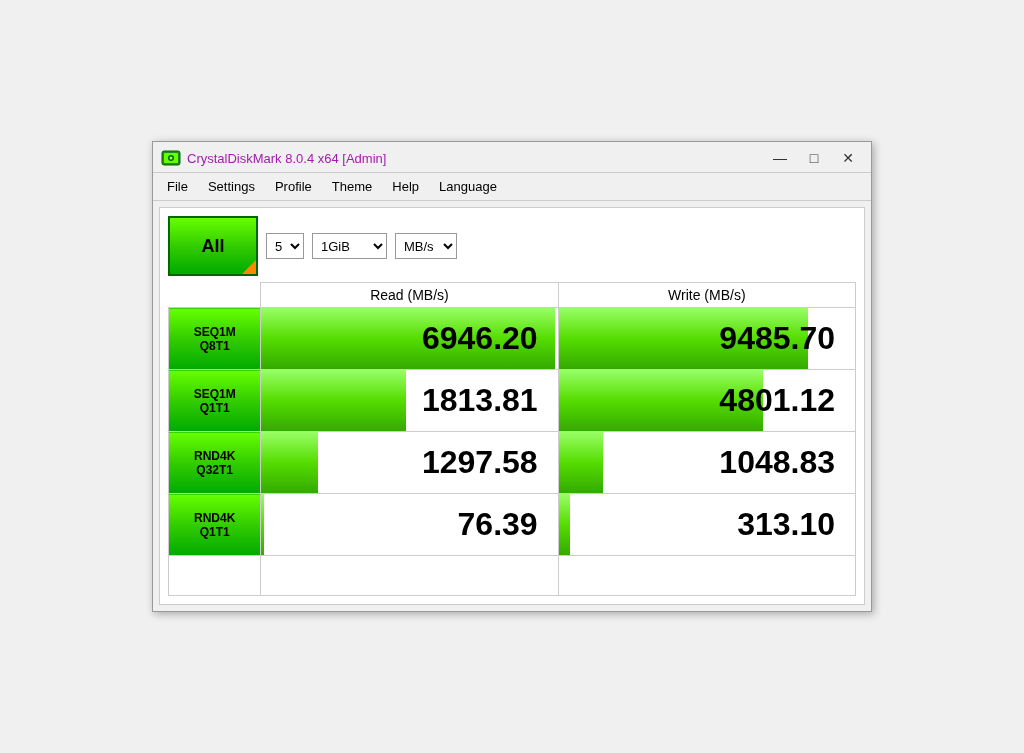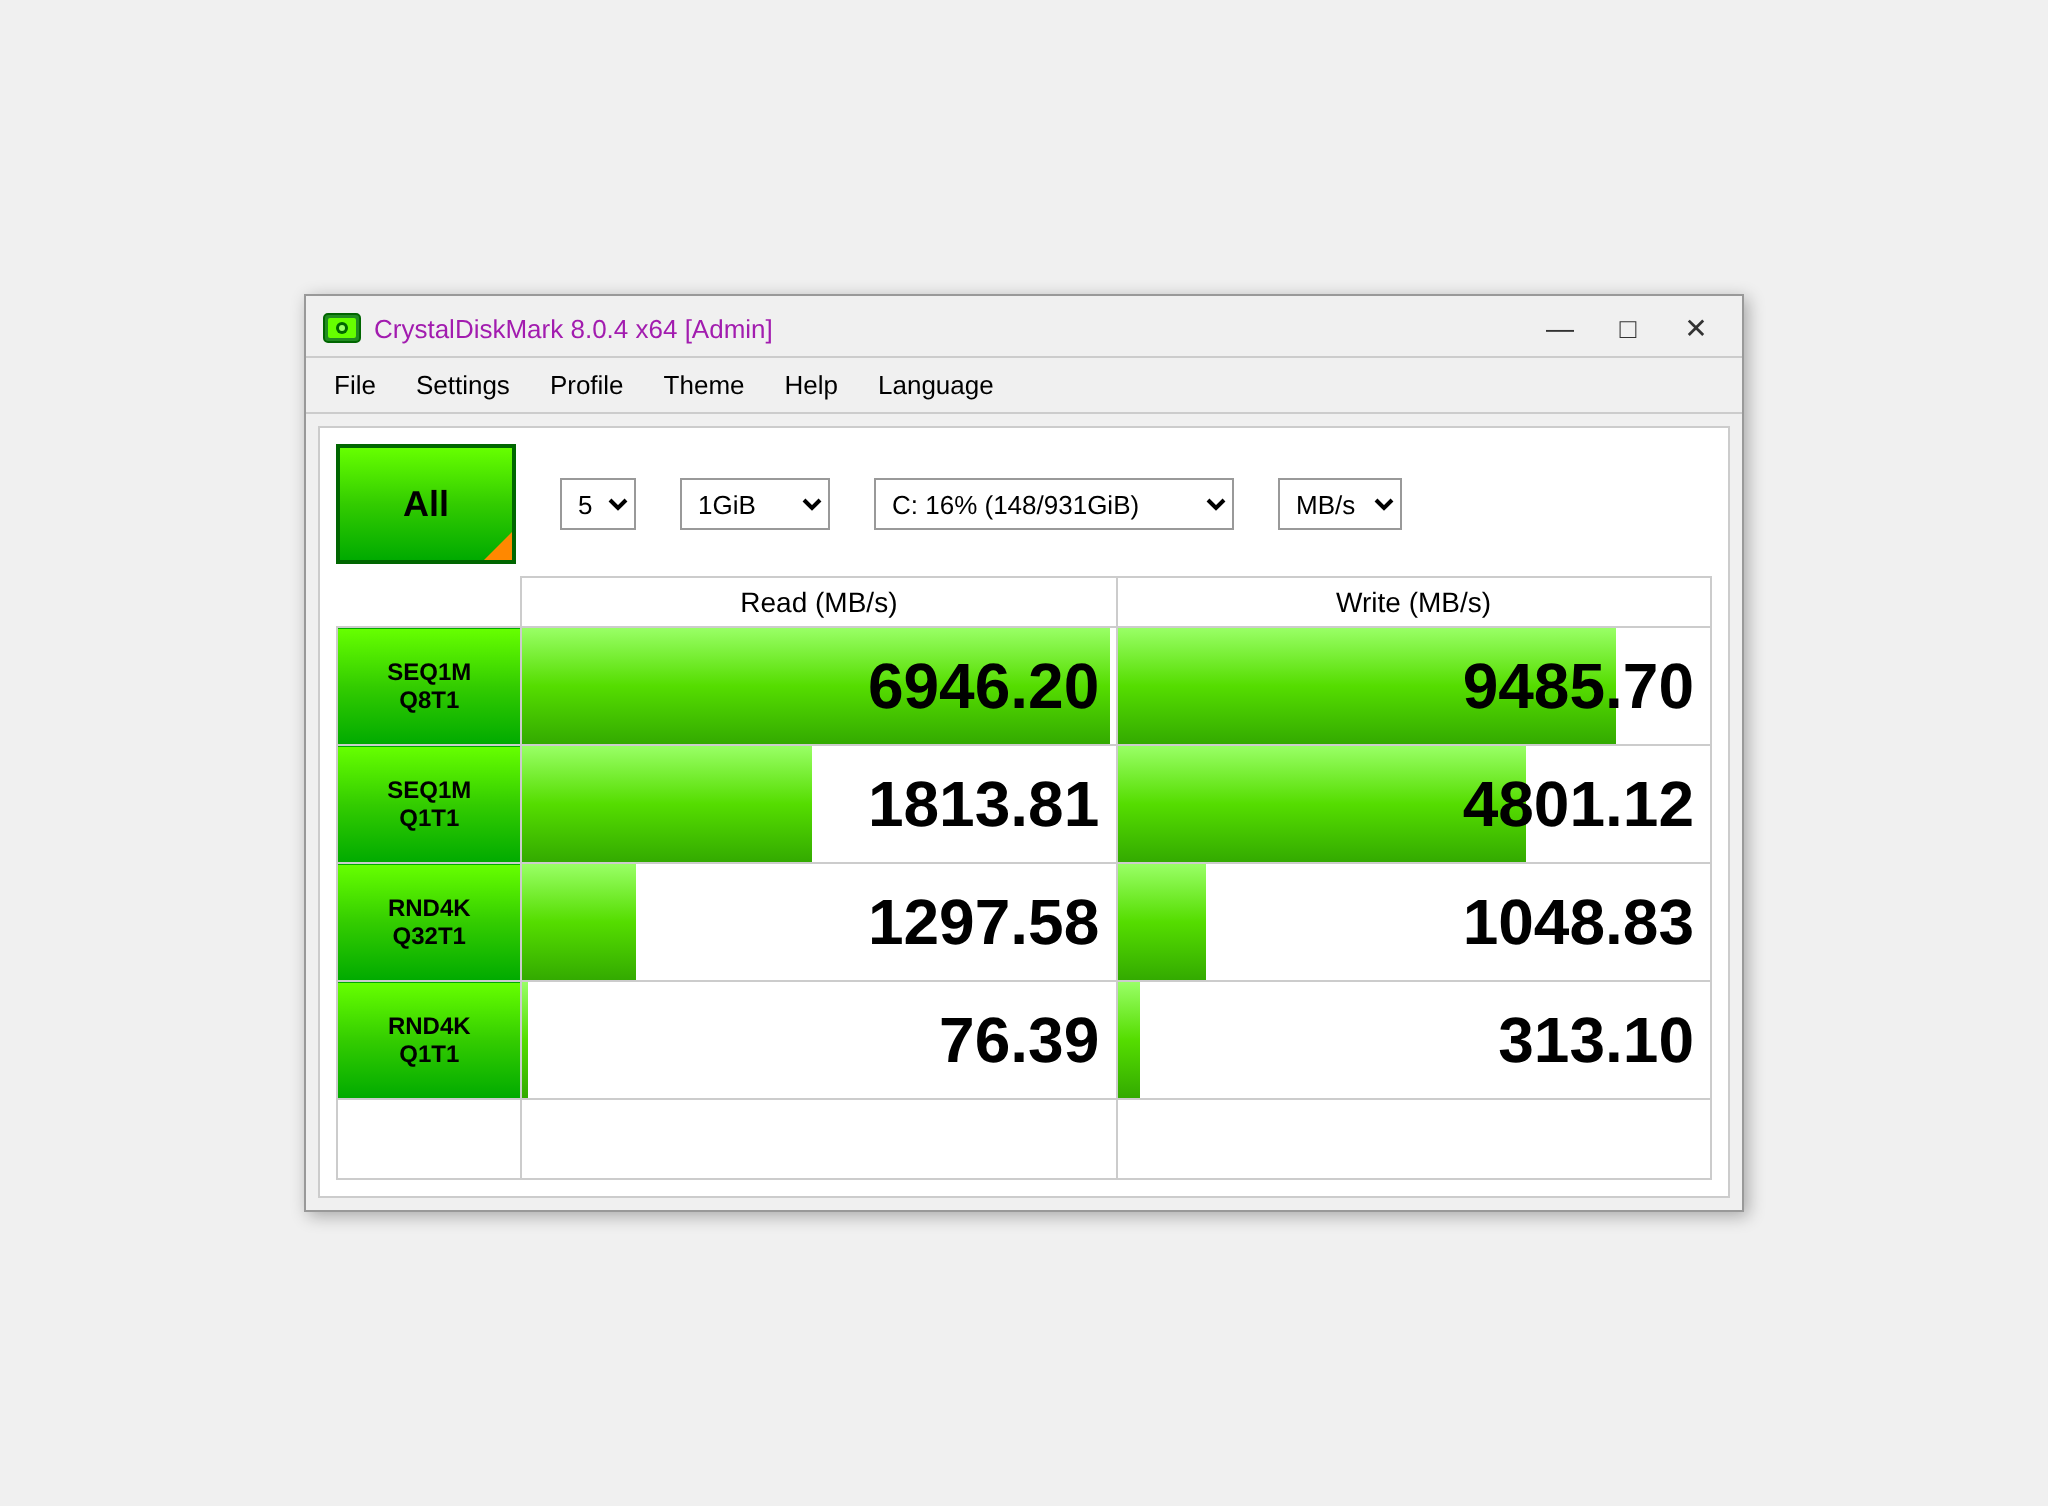--- a/index.html
+++ b/index.html
@@ -77,21 +77,21 @@
       background: #ffffff;
       padding: 8px;
       border: 1px solid #ccc;
       margin: 6px;
     }
 
     
     .controls-row {
       display: flex;
       align-items: center;
-      gap: 22px;
+      gap: 8px;
       margin-bottom: 6px;
     }
 
     .btn-all {
       background: linear-gradient(180deg, #66ff00 0%, #33cc00 50%, #00aa00 100%);
       border: 2px solid #006600;
       color: #000;
       font-weight: bold;
       font-size: 18px;
       width: 90px;
@@ -146,21 +146,21 @@
       font-size: 12px;
       font-weight: bold;
       padding: 6px 6px;
       width: 90px;
       border: 1px solid #ccc;
     }
 
     .value-cell {
       position: relative;
       text-align: right;
-      padding: 0;
+      padding: 12px;
       width: 290px;
       height: 59px;
       overflow: hidden;
       border: 1px solid #ccc;
     }
 
     .value-bar {
       position: absolute;
       left: 0;
       bottom: 0;
@@ -244,23 +244,20 @@
         <option>9</option>
       </select>
 
       <select class="select-control">
         <option>1GiB</option>
         <option>512MiB</option>
         <option>2GiB</option>
         <option>4GiB</option>
       </select>
 
-      <select class="select-control" style="min-width:180px;">
-        <option>C: 16% (148/931GiB)</option>
-      </select>
 
       <select class="select-control">
         <option>MB/s</option>
         <option>GB/s</option>
         <option>IOPS</option>
         <option>μs</option>
       </select>
     </div>
 
     <table class="data-table">

